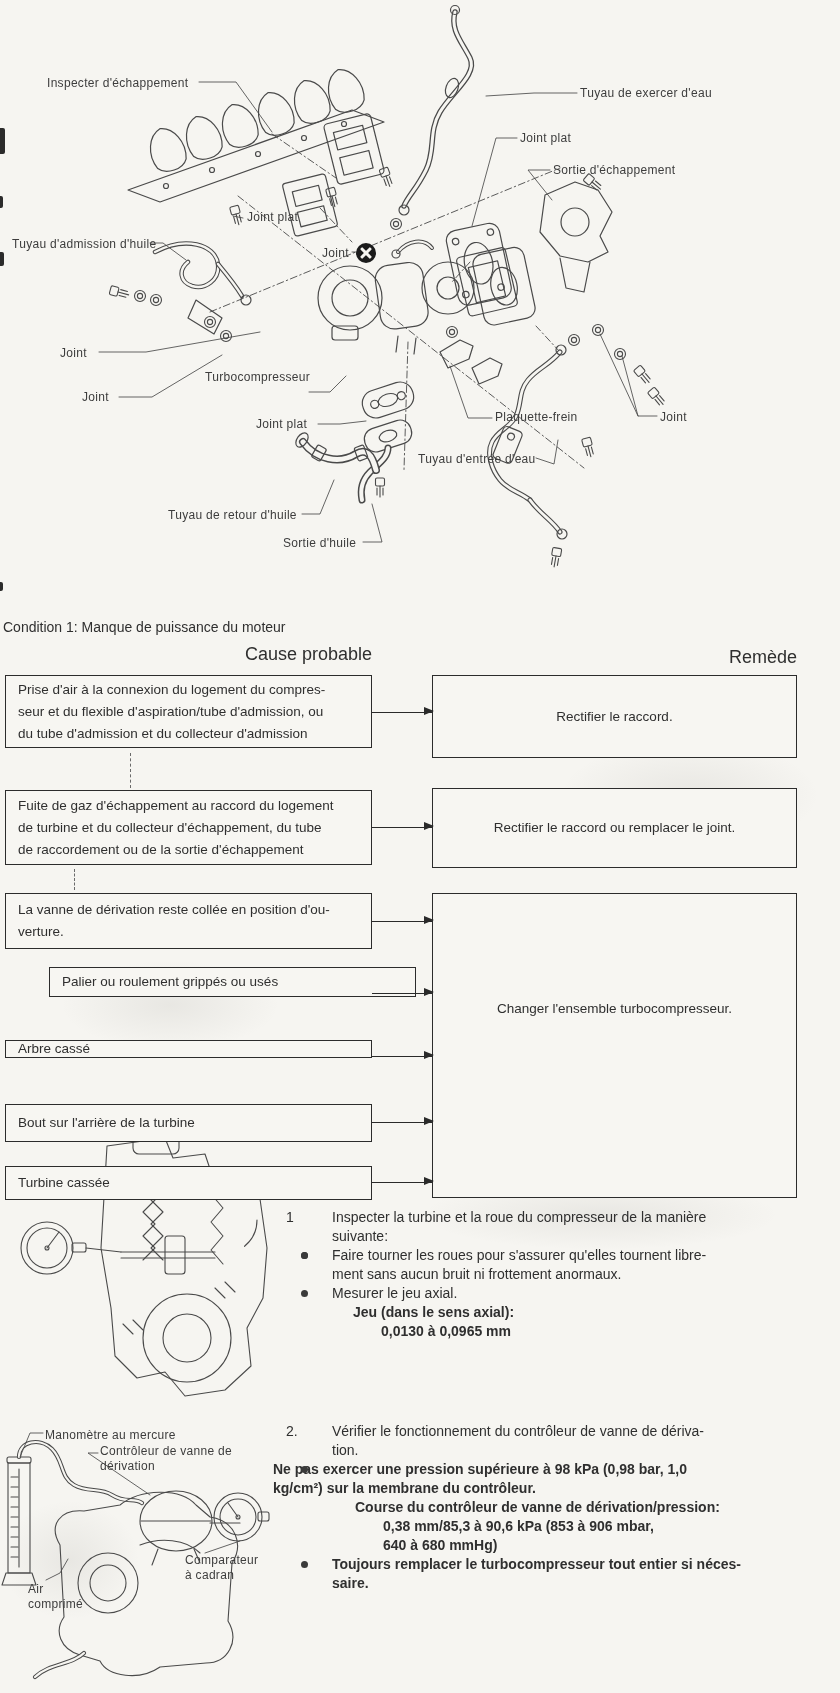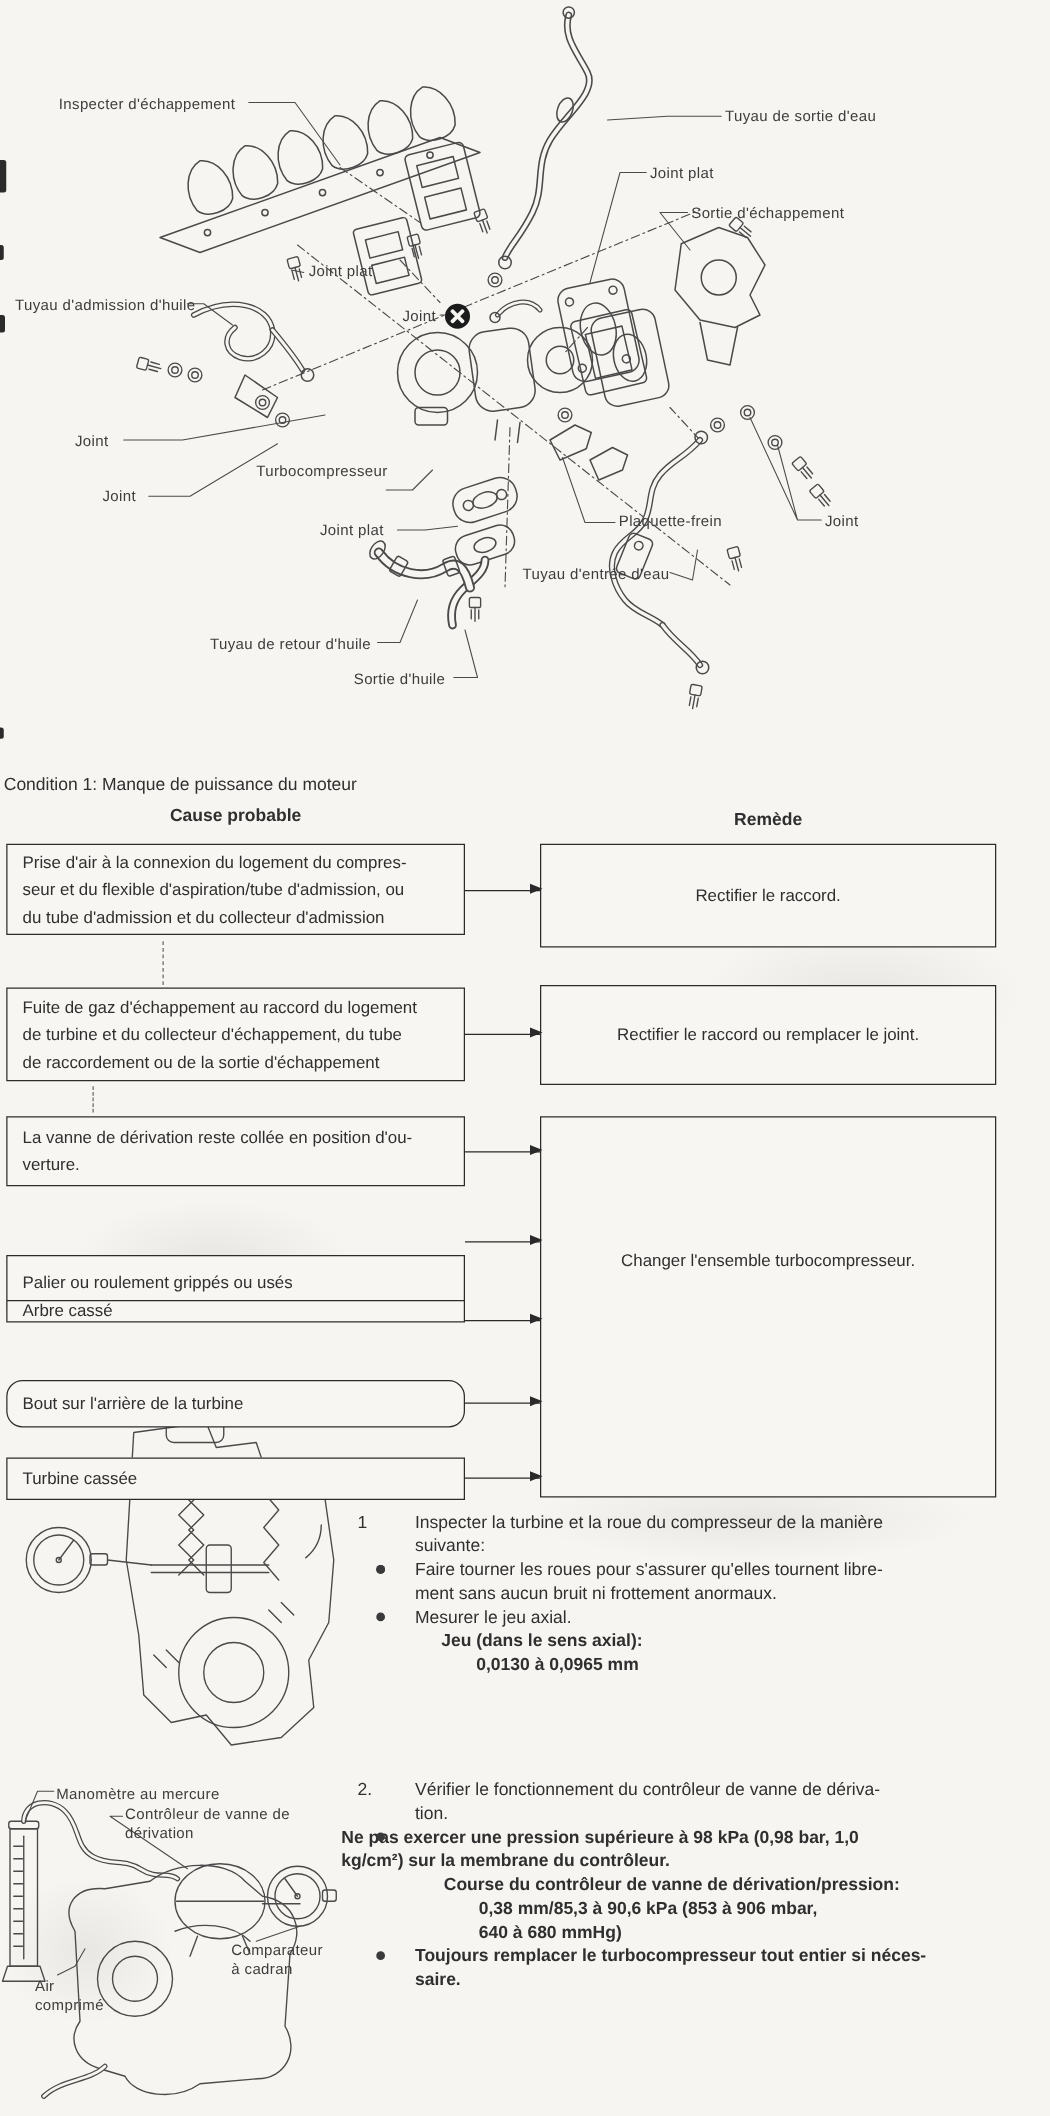--- a/index.html
+++ b/index.html
@@ -18,21 +18,21 @@
     position:absolute;z-index:3;width:20px;height:20px;border-radius:50%;
     background:#1b1b1b;
   }
   .joint-x:before,.joint-x:after{
     content:"";position:absolute;left:50%;top:50%;width:14px;height:3px;
     background:#f6f5f1;border-radius:1px;
   }
   .joint-x:before{transform:translate(-50%,-50%) rotate(45deg);}
   .joint-x:after{transform:translate(-50%,-50%) rotate(-45deg);}
   .cond-title{position:absolute;left:3px;top:619px;font-size:14px;z-index:3;}
-  .colhead{position:absolute;z-index:3;font-size:14px;text-align:center;font-weight:bold;}
+  .colhead{position:absolute;z-index:3;font-size:18px;text-align:right;}
   .cbox,.rbox{
     position:absolute;z-index:3;border:1.5px solid #2c2c2c;background:#f7f6f2;
     font-size:13.5px;line-height:22px;display:flex;align-items:center;
     box-sizing:border-box;
   }
   .cbox{left:5px;width:367px;padding:2px 8px 2px 12px;}
   .rbox{left:432px;width:365px;justify-content:center;text-align:center;padding:2px 10px;}
   .rbox.big{align-items:flex-start;padding-top:104px;}
   .arrow{position:absolute;left:372px;width:60px;height:0;border-top:1.4px solid #2a2a2a;z-index:3;}
   .arrow:after{
@@ -230,21 +230,21 @@
         <path d="M657,416 L638,416 L600,334 M638,416 L622,356"></path>
         <path d="M536,458 L554,464 L558,440"></path>
         <path d="M302,514 L320,514 L334,480"></path>
         <path d="M363,542 L382,542 L372,504"></path>
       </g>
       <use href="#bolt" transform="translate(236,214) rotate(75)"></use>
     </g>
   </svg>
 
   <div class="dlabel" style="left:47px;top:76px;">Inspecter d'échappement</div>
-  <div class="dlabel" style="left:580px;top:86px;">Tuyau de sortie d'eau</div>
+  <div class="dlabel" style="left:580px;top:86px;">Tuyau de exercer d'eau</div>
   <div class="dlabel" style="left:520px;top:131px;">Joint plat</div>
   <div class="dlabel" style="left:553px;top:163px;">Sortie d'échappement</div>
   <div class="dlabel" style="left:247px;top:210px;">Joint plat</div>
   <div class="dlabel" style="left:12px;top:237px;">Tuyau d'admission d'huile</div>
   <div class="dlabel" style="left:322px;top:246px;">Joint</div>
   <div class="joint-x" style="left:356px;top:243px;"></div>
   <div class="dlabel" style="left:60px;top:346px;">Joint</div>
   <div class="dlabel" style="left:82px;top:390px;">Joint</div>
   <div class="dlabel" style="left:205px;top:370px;">Turbocompresseur</div>
   <div class="dlabel" style="left:256px;top:417px;">Joint plat</div>
@@ -278,27 +278,27 @@
     </div>
   <div class="rbox" style="top:788px;height:80px;">
       <span class="pre">Rectifier le raccord ou remplacer le joint.</span>
     </div>
   <div class="arrow" style="top:827px;"></div>
 
   <div class="cbox" style="top:893px;height:56px;">
       <span class="pre">La vanne de dérivation reste collée en position d'ou-
 verture.</span>
     </div>
-  <div class="cbox" style="top:1004px;height:44px;">
+  <div class="cbox" style="top:967px;height:30px;margin-left:44px;">
       <span class="pre">Palier ou roulement grippés ou usés</span>
     </div>
   <div class="cbox" style="top:1040px;height:18px;">
       <span class="pre">Arbre cassé</span>
     </div>
-  <div class="cbox" style="top:1104px;height:38px;border-radius:13px;">
+  <div class="cbox" style="top:1104px;height:38px;">
       <span class="pre">Bout sur l'arrière de la turbine</span>
     </div>
   <div class="cbox" style="top:1166px;height:34px;">
       <span class="pre">Turbine cassée</span>
     </div>
 
   <div class="rbox big" style="top:893px;height:305px;">
       <span class="pre">Changer l'ensemble turbocompresseur.</span>
     </div>
   <div class="arrow" style="top:921px;"></div>

